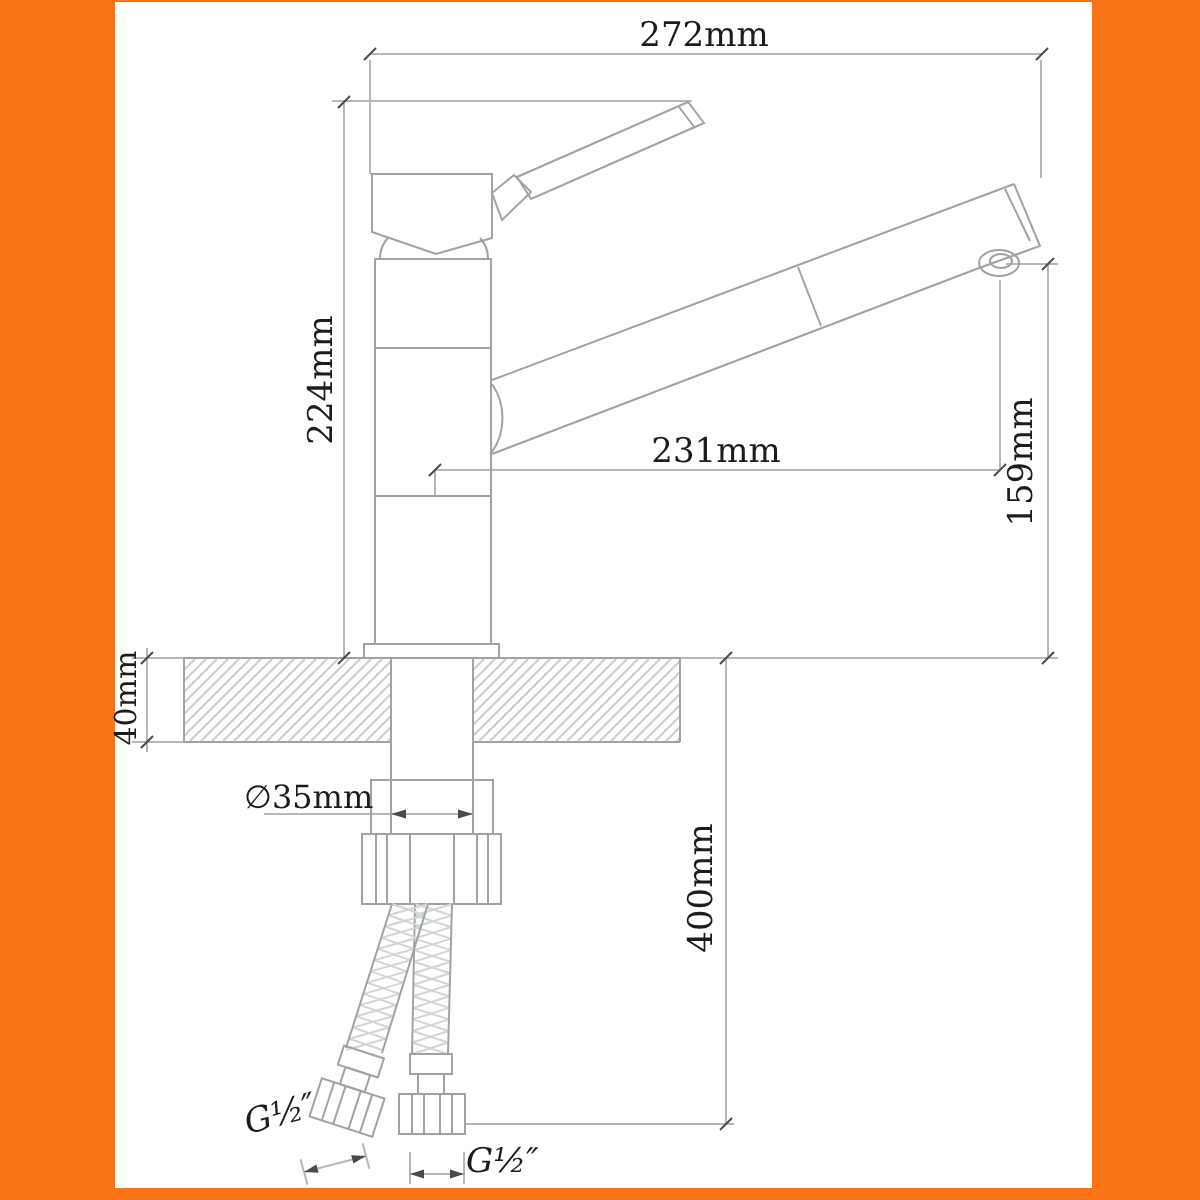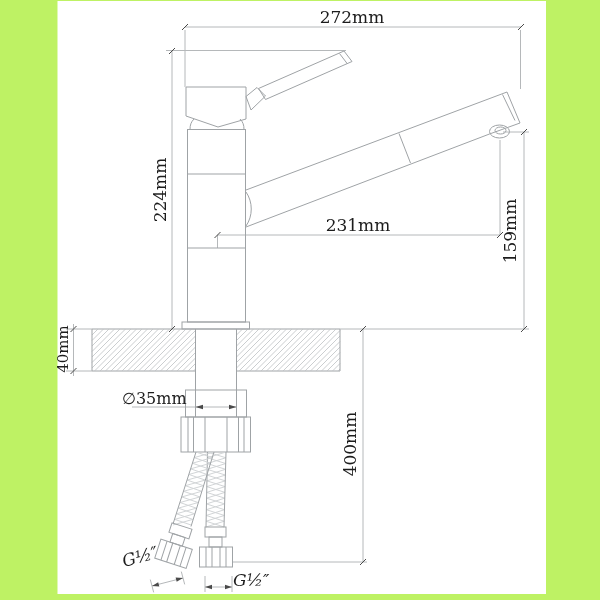--- a/index.html
+++ b/index.html
@@ -1,16 +1,16 @@
 <!DOCTYPE html>
 <html><head>
 <meta charset="utf-8">
 <style>
   html,body{margin:0;padding:0;background:#000;}
-  .stage{position:relative;width:600px;height:600px;background:#bef264;overflow:hidden;}
+  .stage{position:relative;width:600px;height:600px;background:#f97316;overflow:hidden;}
   svg{display:block;}
   text{font-family:"DejaVu Serif","DejaVu Sans",serif;fill:#1c1c1c;}
   .ital{font-style:italic;}
   .outline{stroke:#9fa3a6;stroke-width:1;fill:none;}
   .dim{stroke:#b5b8ba;stroke-width:1;fill:none;}
   .tick{stroke:#4a4a4a;stroke-width:1;}
   .arrow{fill:#4a4a4a;stroke:none;}
 </style>
 </head>
 <body>

